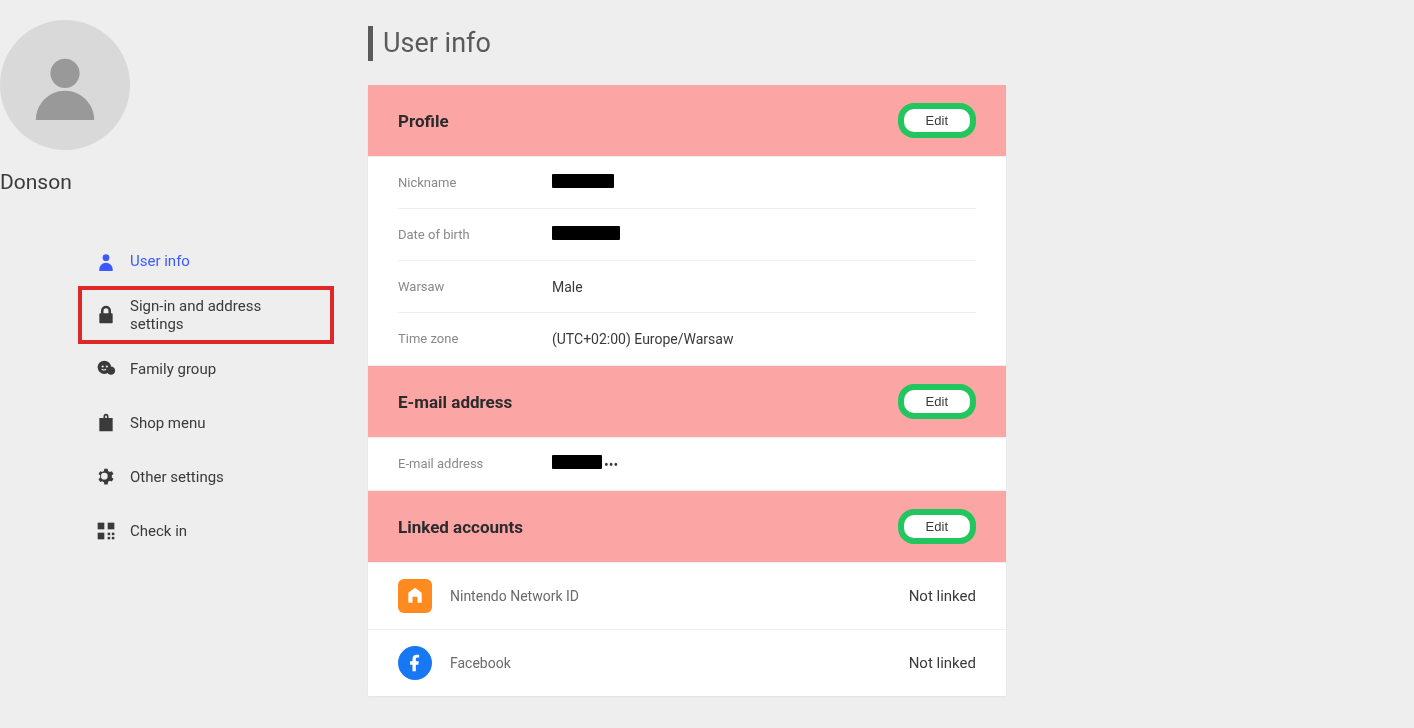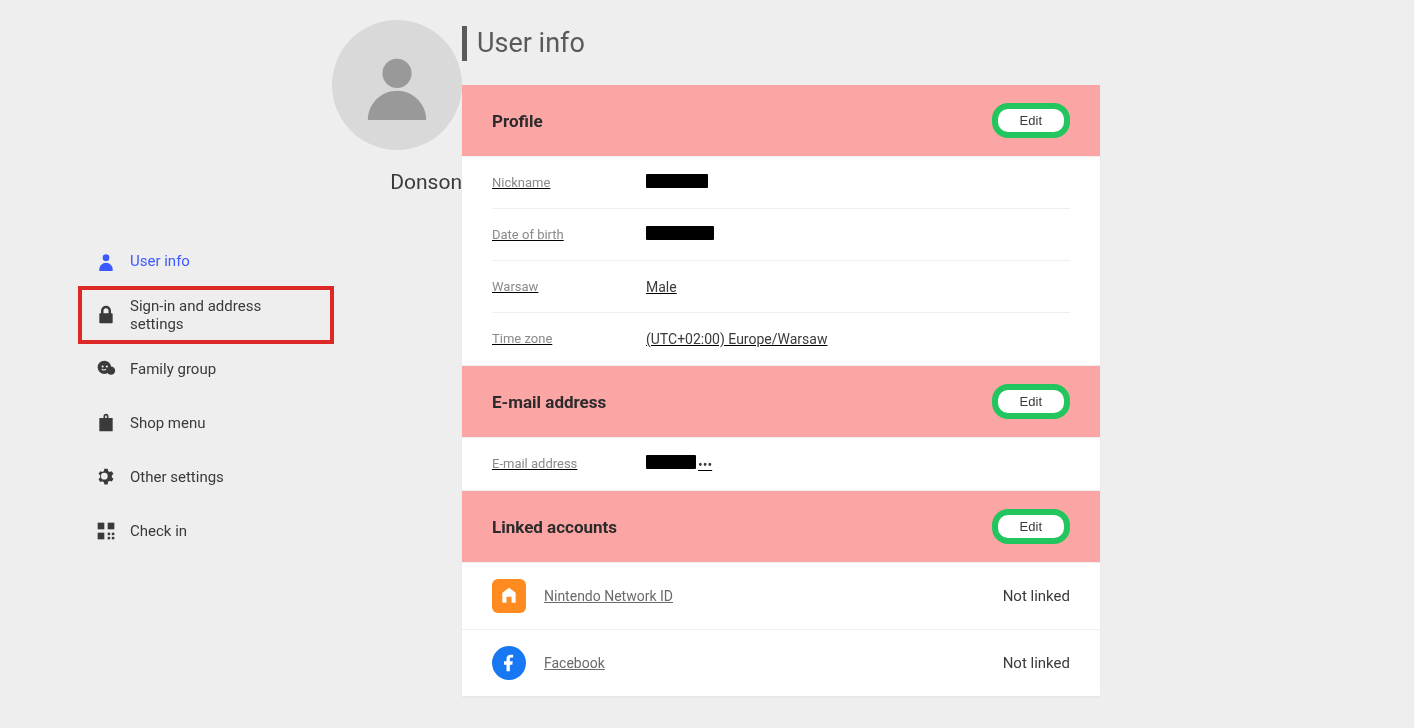--- a/index.html
+++ b/index.html
@@ -5,25 +5,25 @@
     * { margin: 0; padding: 0; box-sizing: border-box; }
     body {
       font-family: -apple-system, BlinkMacSystemFont, "Segoe UI", Roboto, Helvetica, Arial, sans-serif;
       background: #eeeeee;
       width: 1414px;
       height: 728px;
       display: flex;
       overflow: hidden;
     }
     .sidebar {
-      width: 462px;
+      width: 368px;
       padding-top: 20px;
       display: flex;
       flex-direction: column;
-      align-items: flex-end;
+      align-items: flex-start;
     }
     .avatar-wrap {
       width: 130px;
       height: 130px;
       border-radius: 50%;
       background: #d9d9d9;
       display: flex;
       align-items: center;
       justify-content: center;
       margin-bottom: 20px;
@@ -96,21 +96,20 @@
       color: #3a3a3a;
       cursor: pointer;
     }
     .row {
       display: flex;
       align-items: center;
       padding: 14px 0;
       margin: 0 30px;
       border-bottom: 1px solid #efefef;
       min-height: 52px;
-      text-decoration: underline;
     }
     .row:last-child { border-bottom: none; }
     .row-label { width: 140px; font-size: 13px; color: #8a8a8a; line-height: 1.4; }
     .row-value { font-size: 14px; color: #3a3a3a; flex: 1; margin-left: 14px; }
     .redacted {
       display: inline-block;
       background: #000;
       height: 14px;
       border-radius: 1px;
     }
@@ -125,21 +124,21 @@
       border-bottom: 1px solid #efefef;
     }
     .linked-row:last-child { border-bottom: none; }
     .linked-icon {
       width: 34px; height: 34px; border-radius: 6px;
       display: flex; align-items: center; justify-content: center;
       margin-right: 18px; flex-shrink: 0;
     }
     .linked-icon.nintendo { background: #ff8a1f; }
     .linked-icon.facebook { background: #1877f2; border-radius: 50%; }
-    .linked-name { font-size: 14px; color: #6a6a6a; flex: 1; text-decoration: underline; }
+    .linked-name { font-size: 14px; color: #6a6a6a; flex: 1; }
     .linked-status { font-size: 15px; color: #3a3a3a; }
   </style>
 </head>
 <body>
 
 <aside class="sidebar">
   <div class="avatar-wrap">
     <svg viewBox="0 0 24 24">
       <circle cx="12" cy="8" r="5" fill="#999"></circle>
       <path d="M2 24c0-5.5 4.5-10 10-10s10 4.5 10 10" fill="#999"></path>

